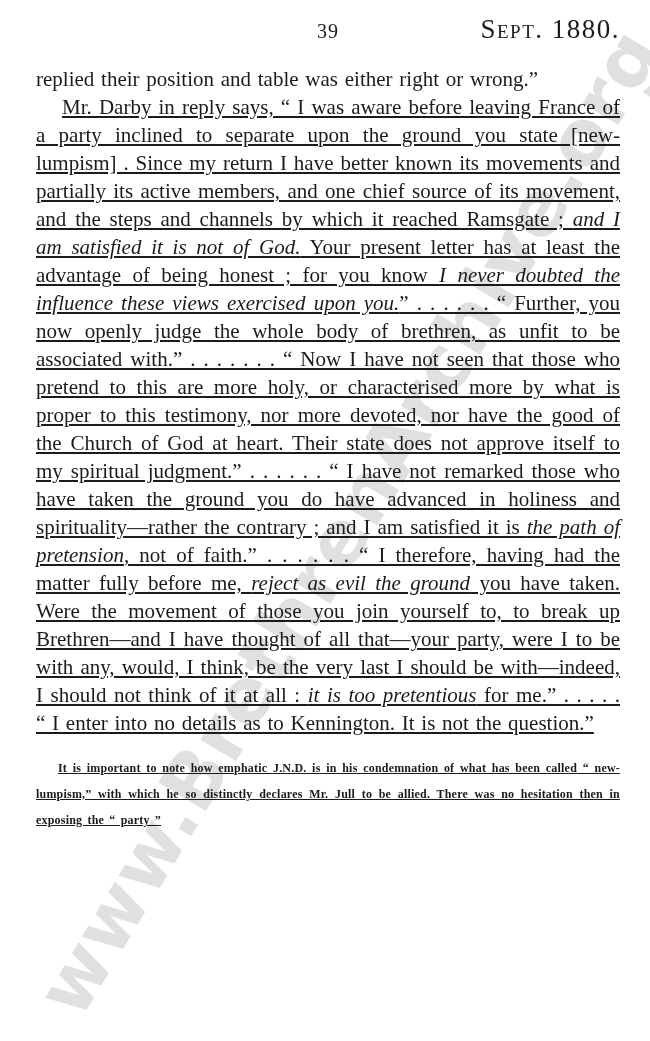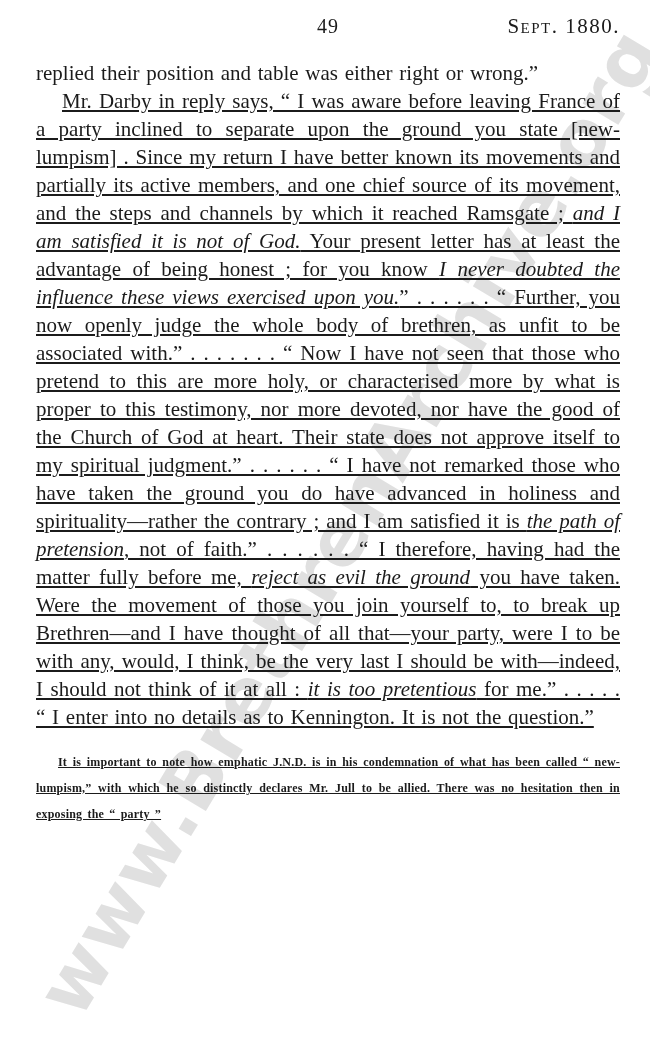--- a/index.html
+++ b/index.html
@@ -42,21 +42,21 @@
   }
   .page-number {
     grid-column: 2;
     letter-spacing: 1px;
   }
   .page-date {
     grid-column: 3;
     justify-self: end;
     font-variant: small-caps;
     letter-spacing: 1.5px;
-    font-size: 21px;
+    font-size: 27px;
   }
   .page-body {
     position: relative;
     z-index: 1;
     padding: 20px 30px 0 36px;
   }
   .para {
     margin: 0;
     text-align: justify;
     font-size: 21px;
@@ -81,21 +81,21 @@
   }
 </style>
 </head>
 <body>
 
 <div class="page" style="background: rgb(255, 255, 255); color: rgb(27, 27, 27);">
 
   <div class="watermark" style="color: rgb(224, 224, 224);">www.BrethrenArchive.org</div>
 
   <header class="page-header">
-    <span class="page-number">49</span>
+    <span class="page-number">39</span>
     <span class="page-date">Sept. 1880.</span>
   </header>
 
   <main class="page-body">
       <p class="para body"><span>replied their position and table was either right or wrong.”</span></p>
       <p class="para body indent"><span>Mr. Darby in reply says, “ I was aware before leaving France of a party inclined to separate upon the ground you state [new-lumpism] . Since my return I have better known its movements and partially its active members, and one chief source of its movement, and the steps and channels by which it reached Ramsgate ; </span><i>and I am satisfied it is not of God.</i><span> Your present letter has at least the advantage of being honest ; for you know </span><i>I never doubted the influence these views exercised upon you.</i><span>” . . . . . . “ Further, you now openly judge the whole body of brethren, as unfit to be associated with.” . . . . . . . “ Now I have not seen that those who pretend to this are more holy, or characterised more by what is proper to this testimony, nor more devoted, nor have the good of the Church of God at heart. Their state does not approve itself to my spiritual judgment.” . . . . . . “ I have not remarked those who have taken the ground you do have advanced in holiness and spirituality—rather the contrary ; and I am satisfied it is </span><i>the path of pretension</i><span>, not of faith.” . . . . . . “ I therefore, having had the matter fully before me, </span><i>reject as evil the ground</i><span> you have taken. Were the movement of those you join yourself to, to break up Brethren—and I have thought of all that—your party, were I to be with any, would, I think, be the very last I should be with—indeed, I should not think of it at all : </span><i>it is too pretentious</i><span> for me.” . . . . . “ I enter into no details as to Kennington. It is not the question.”</span></p>
       <p class="para note indent"><span>It is important to note how emphatic J.N.D. is in his condemnation of what has been called “ new-lumpism,” with which he so distinctly declares Mr. Jull to be allied. There was no hesitation then in exposing the “ party ”</span></p>
     </main>
 
 </div>

